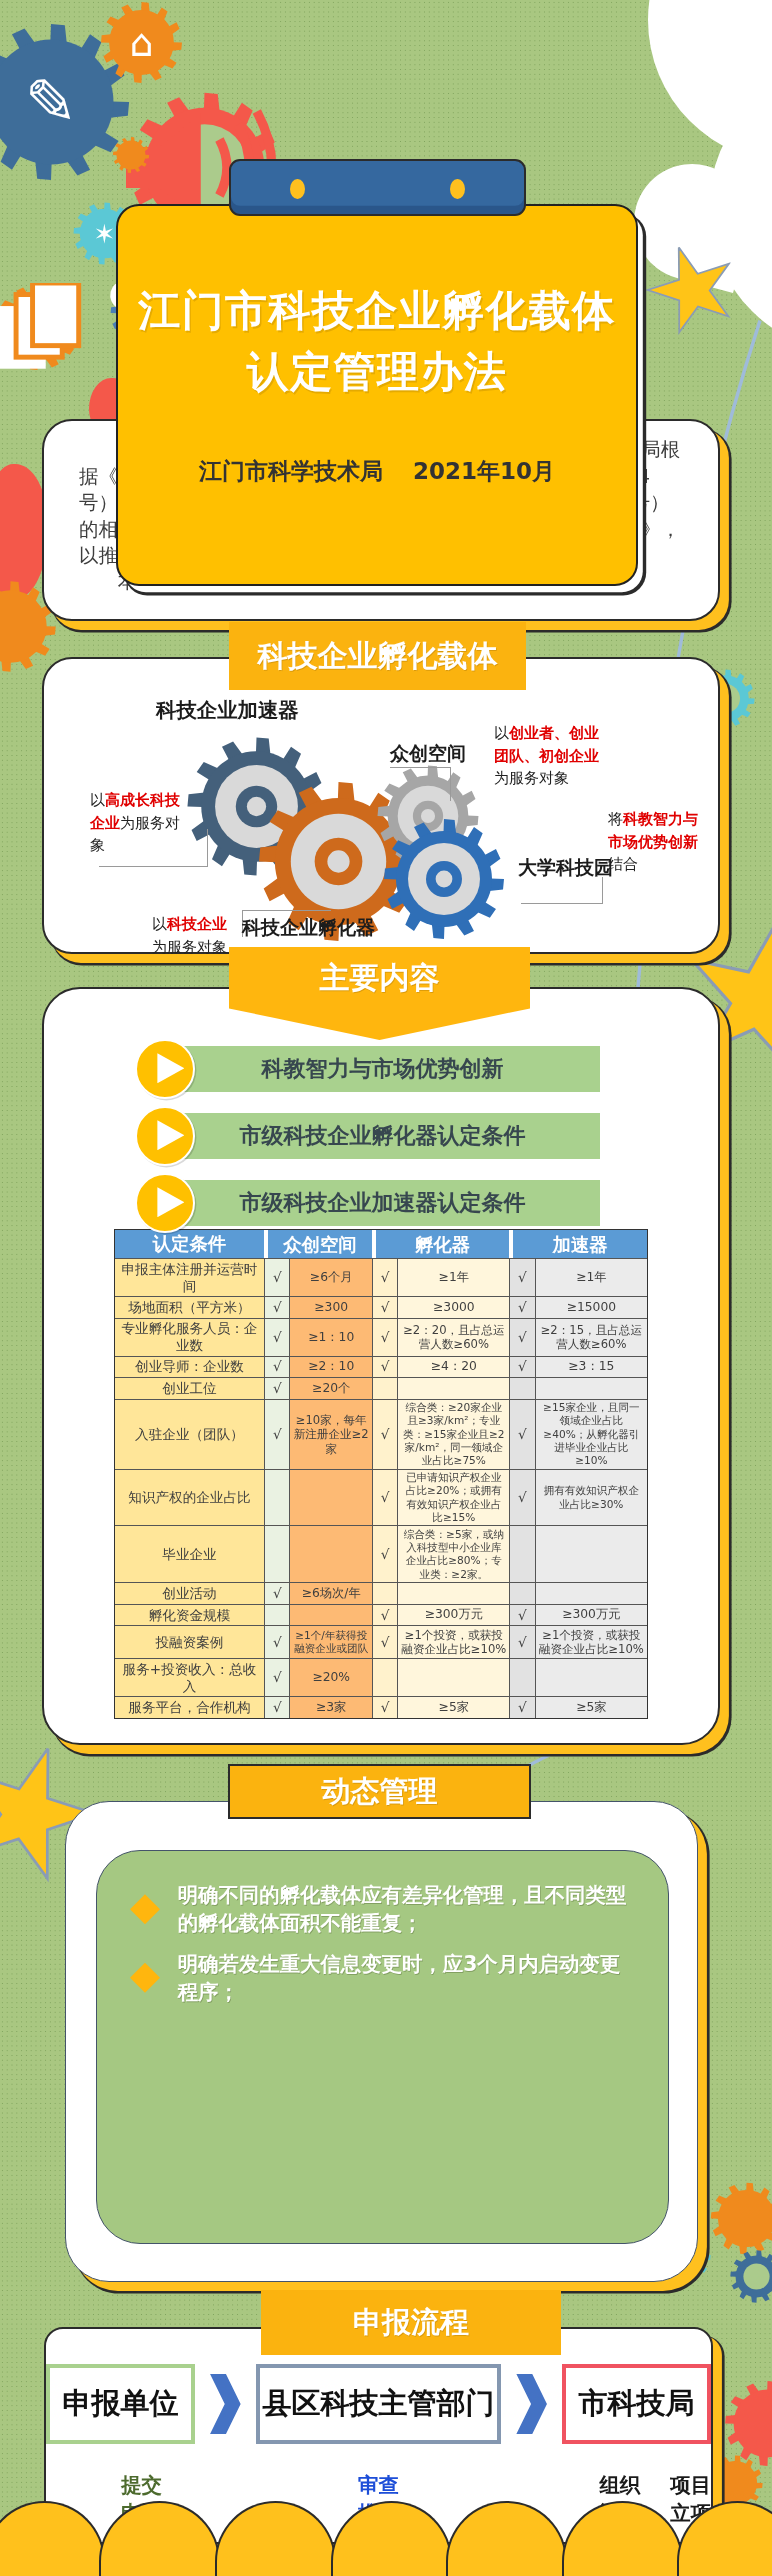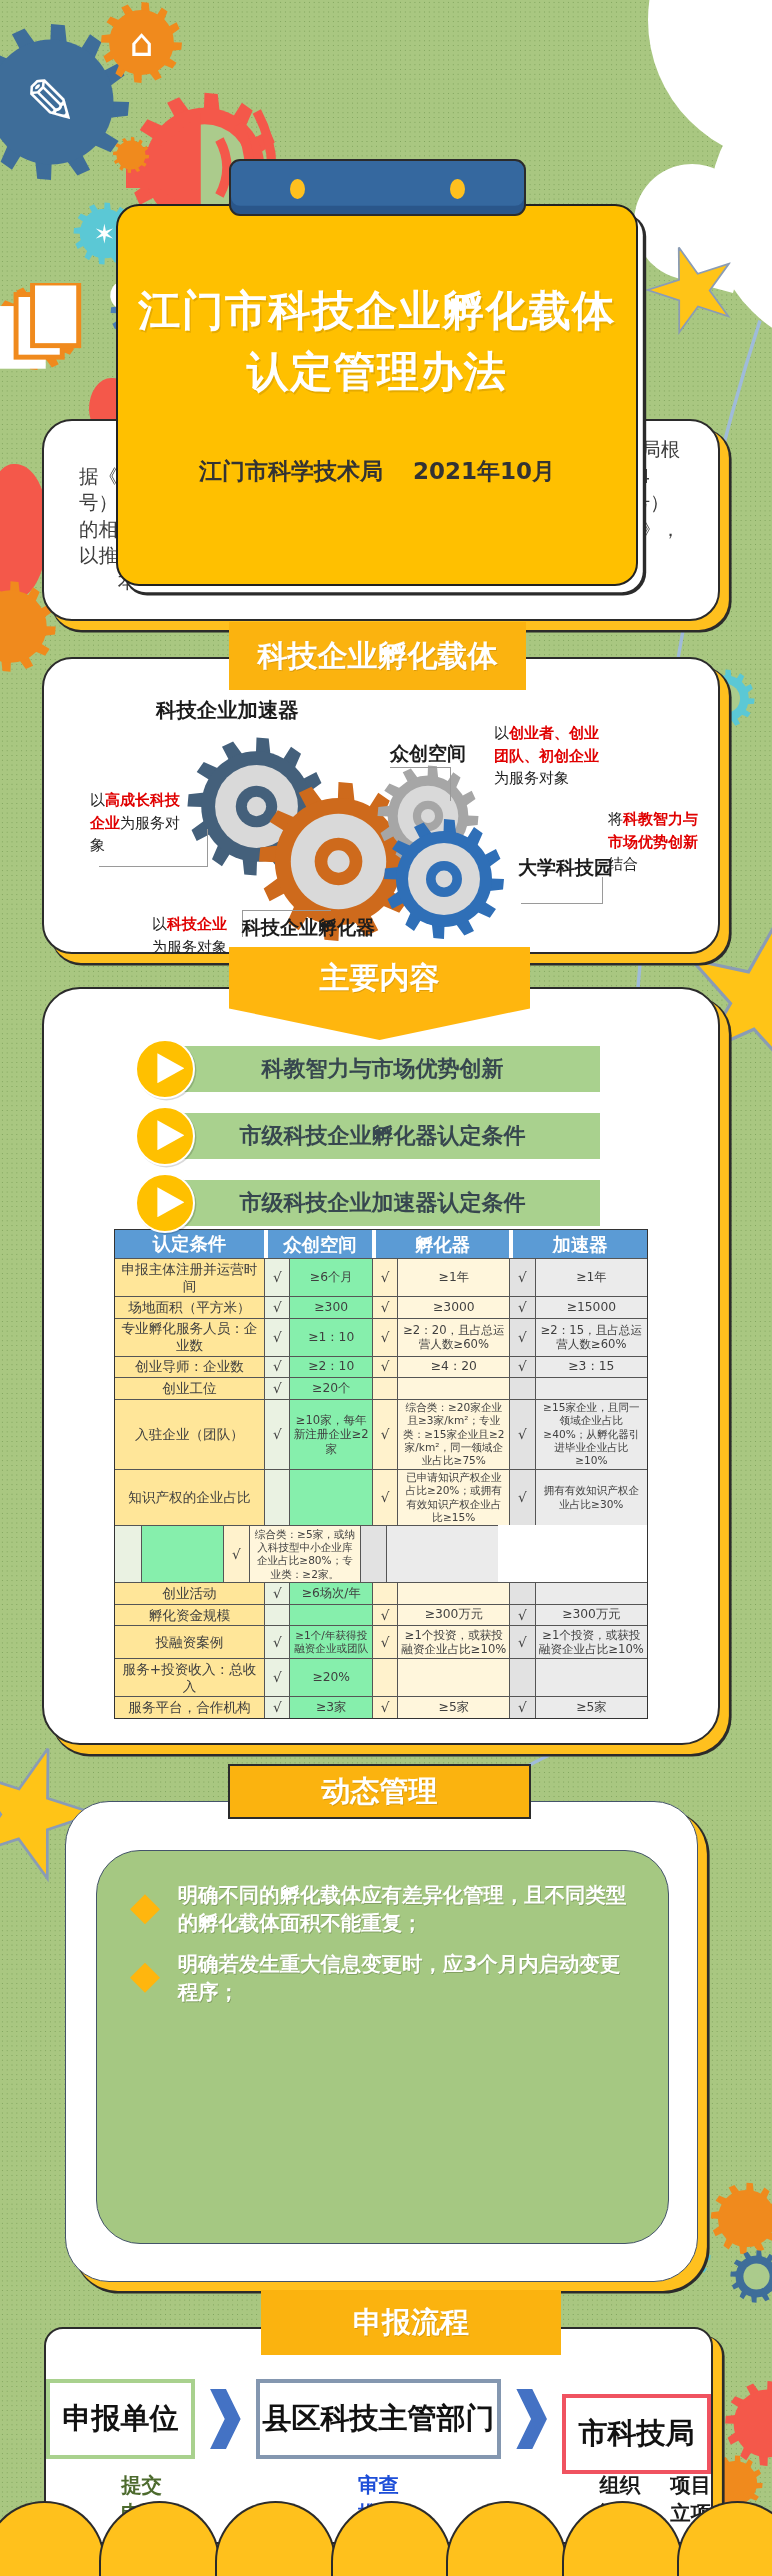--- a/index.html
+++ b/index.html
@@ -82,21 +82,21 @@
   .trow{ display:flex; }
   .trow > div{ display:flex; align-items:center; justify-content:center; text-align:center;
                border-left:0.7px solid #555; border-top:0.7px solid #555; padding:1.4px 2.7px;
                color:#3f3f3f; line-height:1.25; }
   .trow > div:first-child{ border-left:none; }
   .thead > div{ background:#5B9BD5; color:#fff; font-weight:bold; font-size:18.4px;
                 border-left:4.1px solid #fff; border-top:none;}
   .thead > div:first-child{ border-left:none;font-family:Liberation Serif, serif;}
   .c-label{ width:28%; background:#FFE699; font-size:13.6px;}
   .c-chk1{ width:4.8%; background:#EAF2E2; font-size:13.6px; color:#444;}
-  .c-val1{ width:15.5%; background:#86efac; font-size:12.3px;}
+  .c-val1{ width:15.5%; background:#fdba74; font-size:12.3px;}
   .c-chk2{ width:4.8%; background:#FFF2CC; font-size:13.6px; color:#444;}
   .c-val2{ width:21%; background:#FFF6DC; font-size:12.3px;}
   .c-chk3{ width:4.8%; background:#E2E2E2; font-size:13.6px; color:#444;}
   .c-val3{ width:21.1%; background:#EBEBEB; font-size:12.3px;}
   .h-label{ width:28%;} .h-zc{ width:20.3%;} .h-fh{ width:25.8%;} .h-js{ width:25.9%;}
   .sm{ font-size:10.6px !important; }
   .md{ font-size:11.6px !important; }
   
   .dyn-banner{ left:228px; top:1764px; width:303px; height:55px; font-size:29px; border:2px solid #2b2b2b;}
   .dyn-card{ left:65px; top:1801px; width:633px; height:481px; border-radius:44px; z-index:2;
@@ -111,21 +111,21 @@
   .dyn-item p{ font-size:20.4px; font-weight:bold; color:#fff; line-height:1.38;
                text-shadow:0.7px 0.7px 0 rgba(90,110,60,.45);}
   
   .flow-banner{ left:229px; top:2290px; width:300px; height:65px; font-size:29px;margin-left:32px;}
   .flow-card{ left:44px; top:2327px; width:669px; height:217px; border-radius:19px; z-index:2;}
   .flow-row{ position:absolute; top:35px; left:0; right:0; display:flex; align-items:center; justify-content:center; gap:15px;}
   .fbox{ height:80px; display:flex; align-items:center; justify-content:center;
          font-size:29px; font-weight:bold; color:#111; background:#fff;}
   .fbox.b1{ width:151px; border:4.8px solid #A9D18E;}
   .fbox.b2{ width:249px; border:4.8px solid #8497B0;}
-  .fbox.b3{ width:151px; border:4.8px solid #F05360;margin-top:30px;}
+  .fbox.b3{ width:151px; border:4.8px solid #F05360;}
   .chev{ width:31px; height:60px; background:#4472C4;
          clip-path:polygon(0 0,52% 0,100% 50%,52% 100%,0 100%,48% 50%);}
   .fnotes{ position:absolute; top:143px; left:0; right:0; display:flex; justify-content:center;}
   .fnote{ text-align:center; font-size:20.4px; font-weight:bold; line-height:1.35; white-space:pre-line;}
   .fnote.n1{ width:198px; color:#4d6b2e;}
   .fnote.n2{ width:293px; color:#1d4ed8;}
   .fnote.n3{ width:198px; color:#1a1a1a; display:flex; justify-content:flex-end; gap:30px;}
   
   .scallops{ position:absolute; left:-13.6px; right:-13.6px; bottom:-19px; display:flex; z-index:8;}
   .scallops span{ flex:0 0 121px; height:94px; background:#FFC11C; border:2px solid #2b2b2b;
@@ -446,20 +446,21 @@
       <div class="trow" style="flex:92 0 0">
         <div class="c-label">知识产权的企业占比</div>
           <div class="c-chk1"></div>
           <div class="c-val1"></div>
           <div class="c-chk2">√</div>
           <div class="c-val2 sm">已申请知识产权企业占比≥20%；或拥有有效知识产权企业占比≥15%</div>
           <div class="c-chk3">√</div>
           <div class="c-val3 sm">拥有有效知识产权企业占比≥30%</div>
       </div>
       <div class="trow" style="flex:100 0 0">
+        <div class="c-label">毕业企业</div>
           <div class="c-chk1"></div>
           <div class="c-val1"></div>
           <div class="c-chk2">√</div>
           <div class="c-val2 sm">综合类：≥5家，或纳入科技型中小企业库企业占比≥80%；专业类：≥2家。</div>
           <div class="c-chk3"></div>
           <div class="c-val3"></div>
       </div>
       <div class="trow" style="flex:44 0 0">
         <div class="c-label">创业活动</div>
           <div class="c-chk1">√</div>

